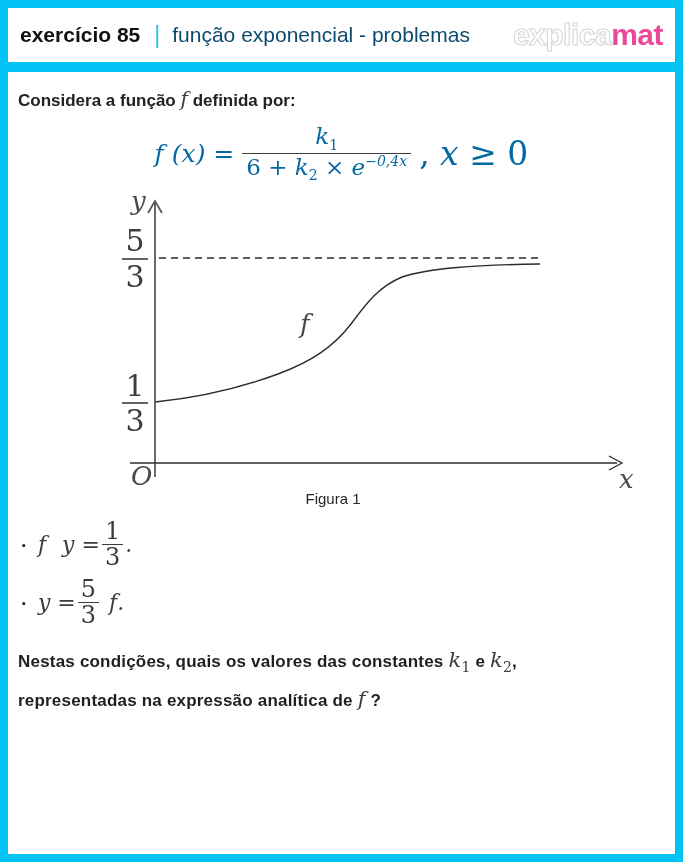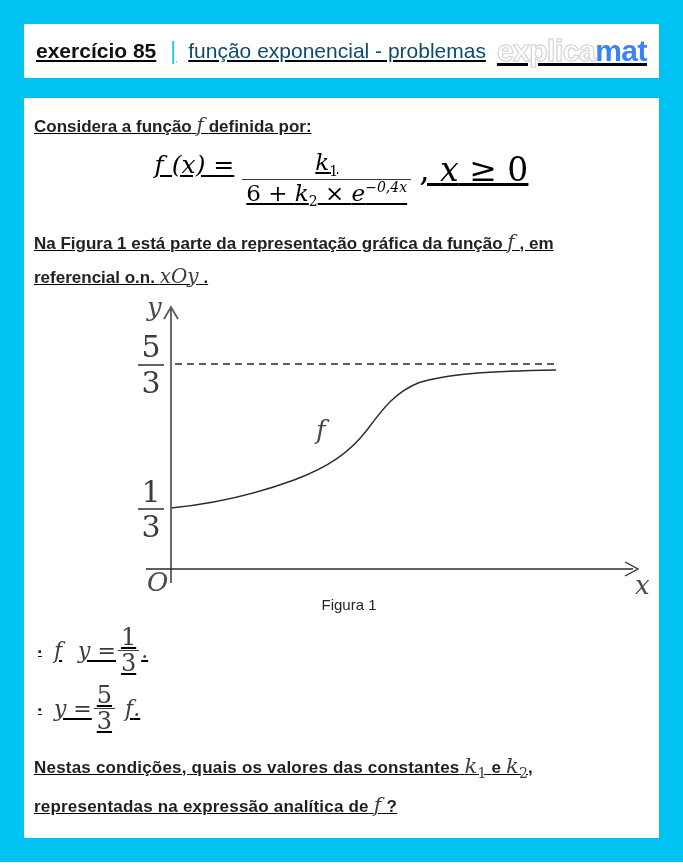--- a/index.html
+++ b/index.html
@@ -3,44 +3,44 @@
 <meta charset="utf-8">
 <style>
   * { margin:0; padding:0; box-sizing:border-box; }
   body {
     width:683px; height:867px; background:#ffffff;
     font-family:"Liberation Sans", sans-serif;
     overflow:hidden;
   }
   .page {
     width:683px; height:862px; background:#00c3f3;
-    padding:24px; display:flex; flex-direction:column;text-decoration:underline;
+    padding:8px; display:flex; flex-direction:column;
   }
   .header-box {
     background:#ffffff; height:54px; flex:0 0 54px;
     display:flex; align-items:center; padding:0 12px;
   }
   .hdr-title { font-size:21px; font-weight:bold; color:#111111; white-space:nowrap; }
   .hdr-divider { color:#29c2ee; font-size:23px; font-weight:400; margin:0 12px 0 14px; }
   .hdr-topic { font-size:21px; font-weight:400; color:#0c4a6e; white-space:nowrap; }
   .logo { margin-left:auto; font-size:30px; font-weight:bold; letter-spacing:-0.5px; white-space:nowrap; }
   .logo-explica { color:#ffffff; -webkit-text-stroke:1.2px #d9d9d9; text-shadow:0 0 1px #cfcfcf;text-align:center; }
-  .logo-mat { color:#3b82f6; }
+  .logo-mat { color:#ec4899; }
 
   .content-box {
-    background:#ffffff; margin-top:20px; flex:1 1 auto;
+    background:#ffffff; margin-top:10px; flex:1 1 auto;
     padding:14px 10px 0 10px; position:relative;
   }
   .p-bold { font-size:17px; font-weight:bold; color:#222222; line-height:26px; }
   .serif-math { font-family:"DejaVu Serif", serif; font-style:italic; font-weight:normal; color:#3c3c3c; }
   .mf { font-size:20px; }
 
   .formula-row {
-    display:flex; justify-content:center;
-    margin:10px 0 6px 0; font-family:"DejaVu Serif", serif; color:#000000;
+    display:flex; align-items:center; justify-content:center;
+    margin:10px 0 6px 0; font-family:"DejaVu Serif", serif; color:#0369a1;
   }
   .formula-row .lhs { font-size:25px; font-style:italic; margin-right:8px; }
   .vfrac { display:inline-flex; flex-direction:column; align-items:center; line-height:1.1; }
   .vfrac .num, .vfrac .den { font-size:23px; padding:0 4px; }
   .vfrac .den { border-top:1.5px solid #3c3c3c; }
   .vfrac i, .formula-row i { font-style:italic; }
   .formula-row sub, .qline sub { font-size:14px; font-style:normal; }
   .formula-row sup { font-size:14px; font-style:italic; }
   .formula-tail { font-size:33px; margin-left:8px; }
   .formula-tail .it { font-style:italic; }
@@ -96,32 +96,20 @@
 
     <div class="formula-row">
       <span class="lhs">f (x) =</span>
       <span class="vfrac">
         <span class="num"><i>k</i><sub>1</sub></span>
         <span class="den"><span>6 + </span><i>k</i><sub>2</sub><span> × </span><i>e</i><sup>−0,4x</sup></span>
       </span>
       <span class="formula-tail"><span>, </span><span class="it">x</span><span> ≥ 0</span></span>
     </div>
 
-    <div class="para2">
-      <div class="p-bold">
-        <span>Na Figura 1 está parte da representação gráfica da função</span>
-        <span class="serif-math mf">f</span>
-        <span>, em</span>
-      </div>
-      <div class="p-bold">
-        <span>referencial o.n.</span>
-        <span class="serif-math mf">xOy</span>
-        <span>.</span>
-      </div>
-    </div>
 
     <div class="figure-wrap">
       <svg class="graph" width="545" height="324" viewBox="0 0 545 324">
 
         <line class="dash" x1="44" y1="68" x2="425" y2="68"></line>
 
         <path class="curve" d="M40 212 C 80 208, 125 198, 163 184 C 198 171, 219 156, 236 134 C 251 114, 263 97, 287 87 C 314 78, 360 75, 425 74"></path>
 
         <line class="axis" x1="40" y1="12" x2="40" y2="287"></line>
         <path class="axis" d="M33 23 L40 11 L47 23" fill="none"></path>

